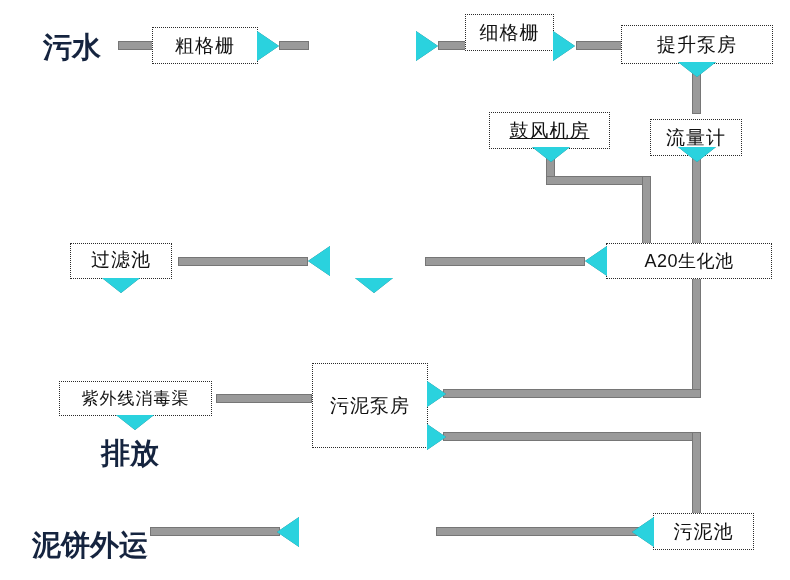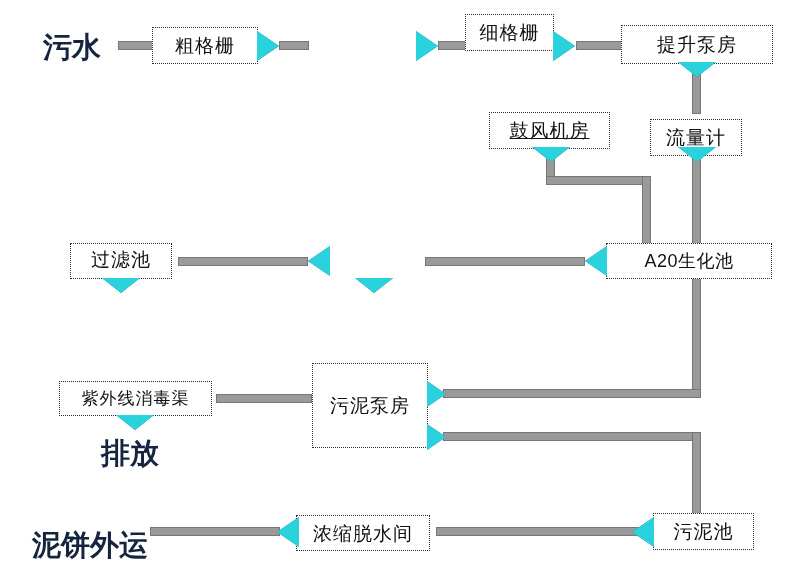--- a/index.html
+++ b/index.html
@@ -173,23 +173,20 @@
   </div>
 
   <div class="node" style="left:59px; top:381px; width:153px; height:35px; font-size:17px;">
     <span>紫外线消毒渠</span>
   </div>
 
   <div class="node" style="left:312px; top:363px; width:116px; height:85px;">
     <span>污泥泵房</span>
   </div>
 
-  <div class="node" style="left:296px; top:515px; width:134px; height:36px;">
-    <span>浓缩脱水间</span>
-  </div>
 
   <div class="node" style="left:653px; top:513px; width:101px; height:37px;justify-content:center;">
     <span>污泥池</span>
   </div>
 
   <div class="plabel" style="left:43px; top:33px;">
     <span>污水</span>
   </div>
 
   <div class="plabel" style="left:101px; top:439px;">

